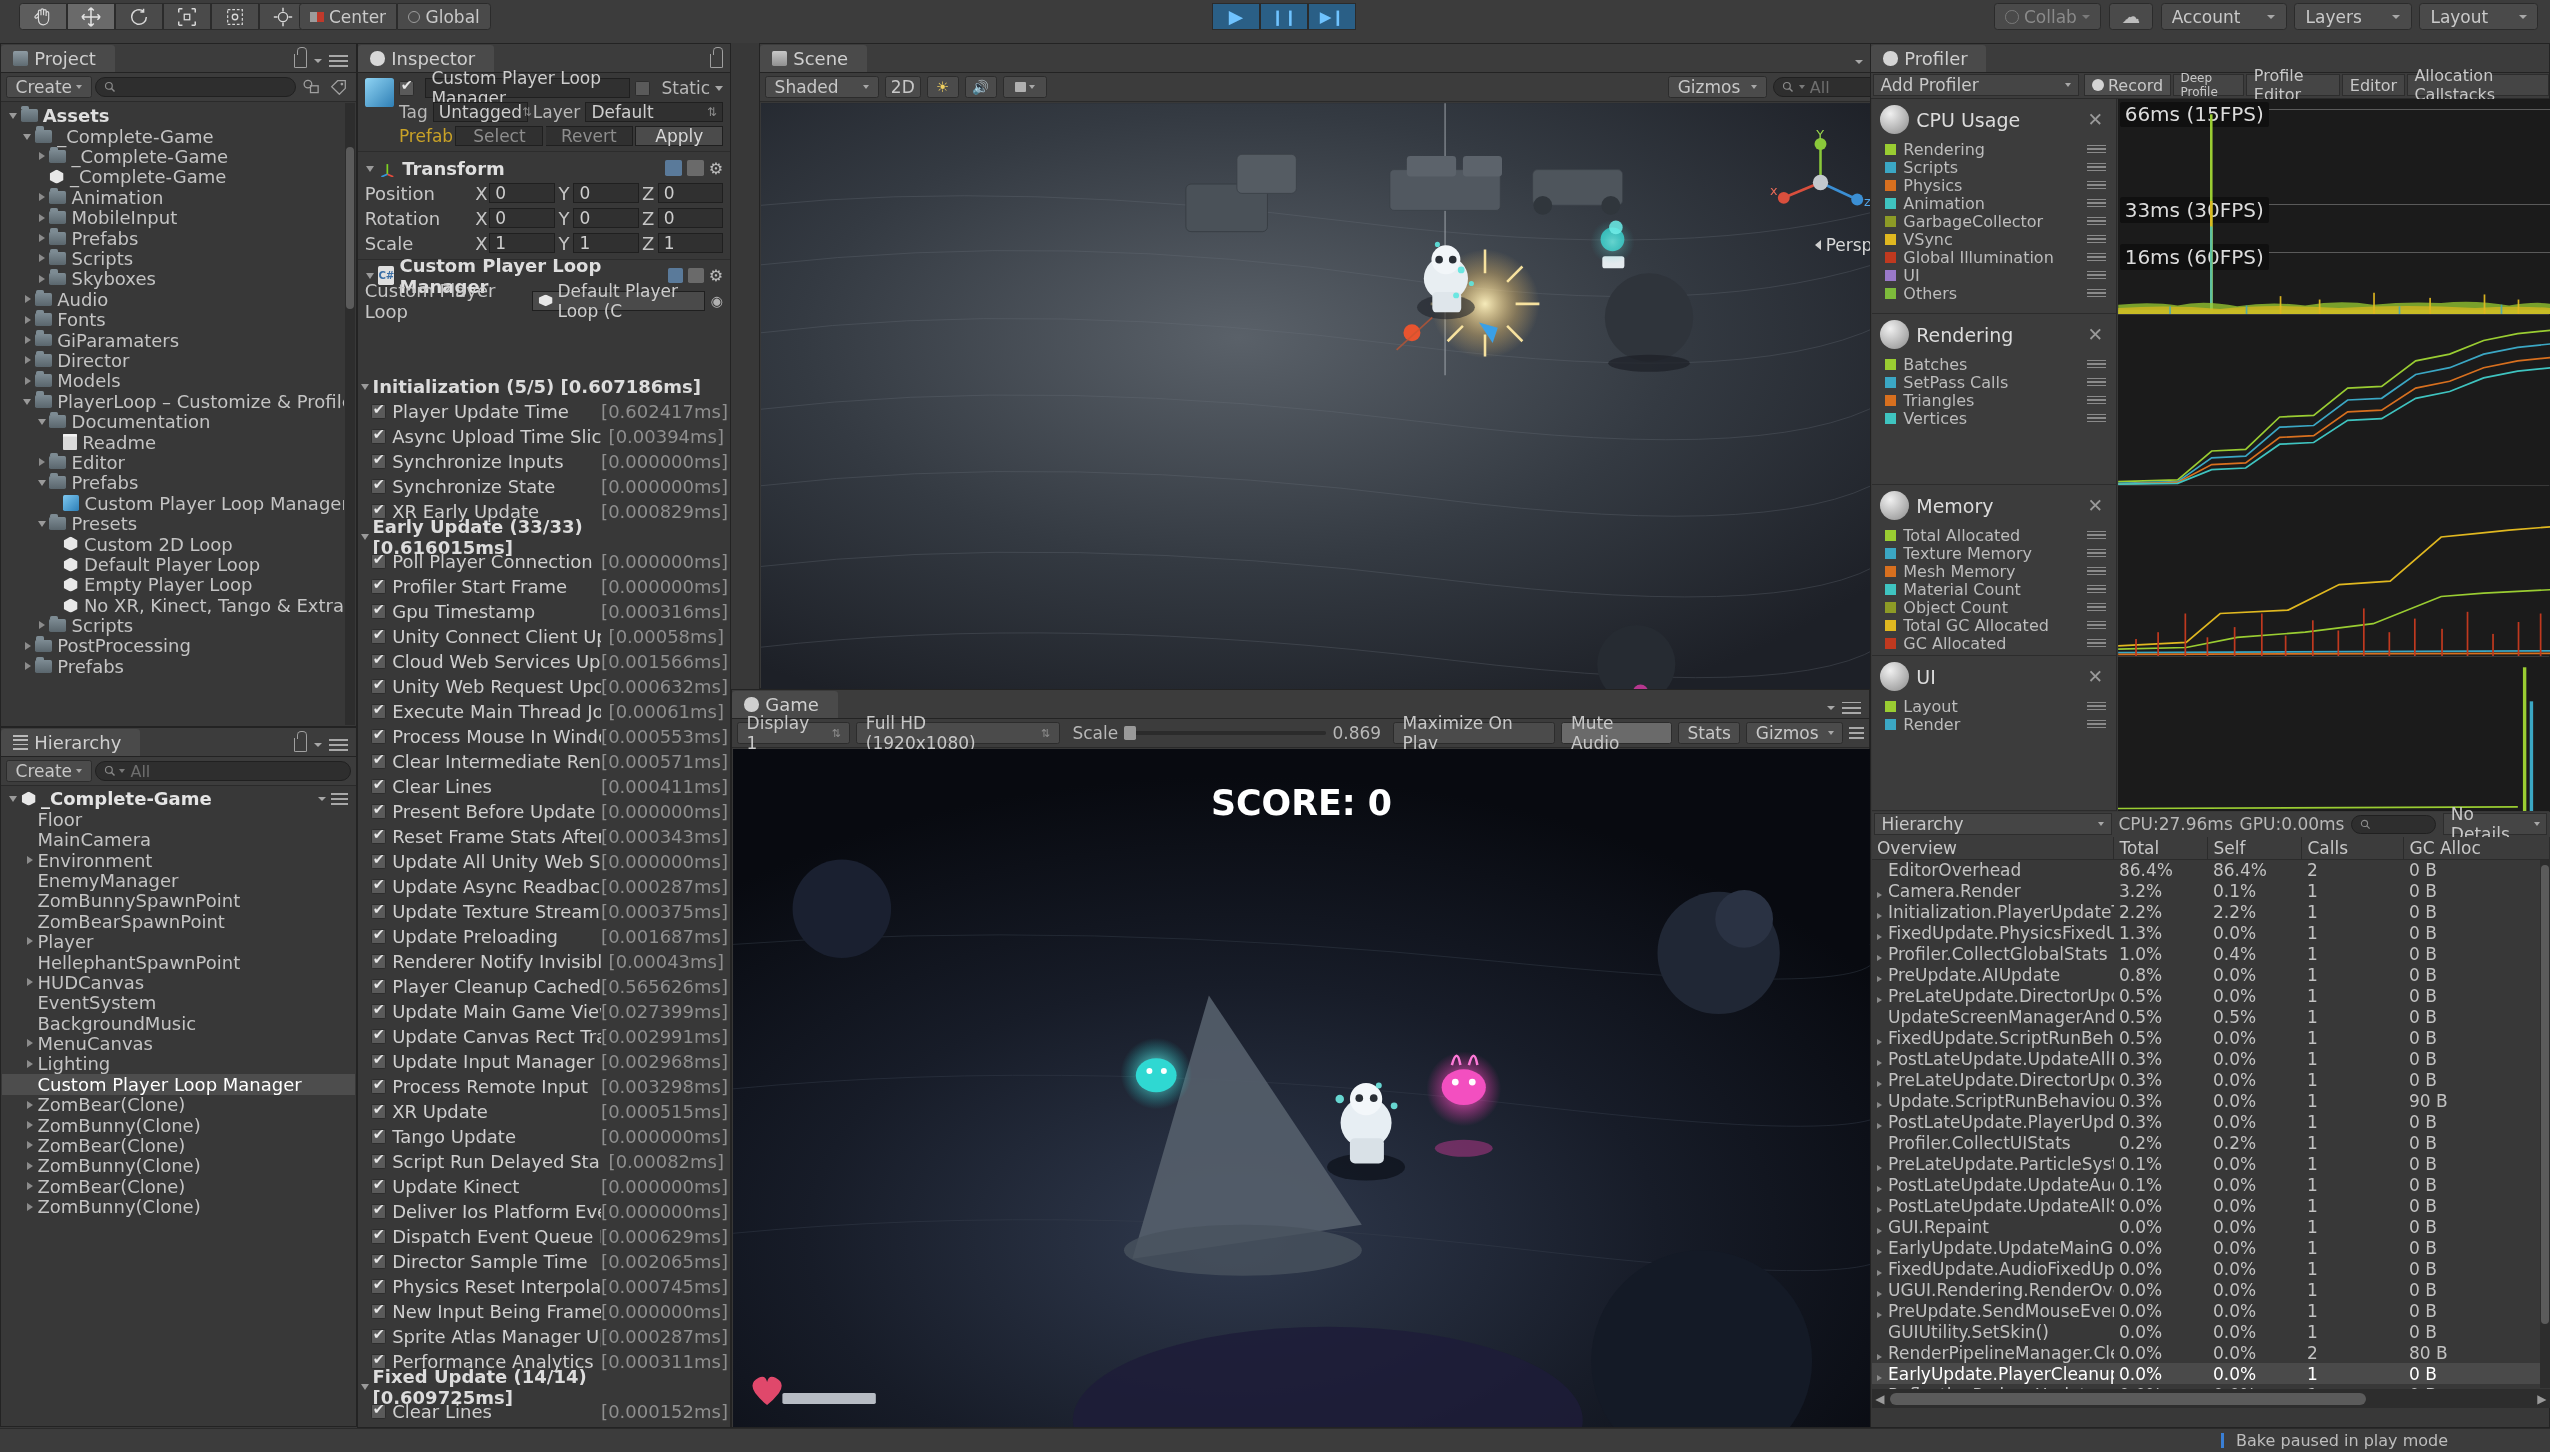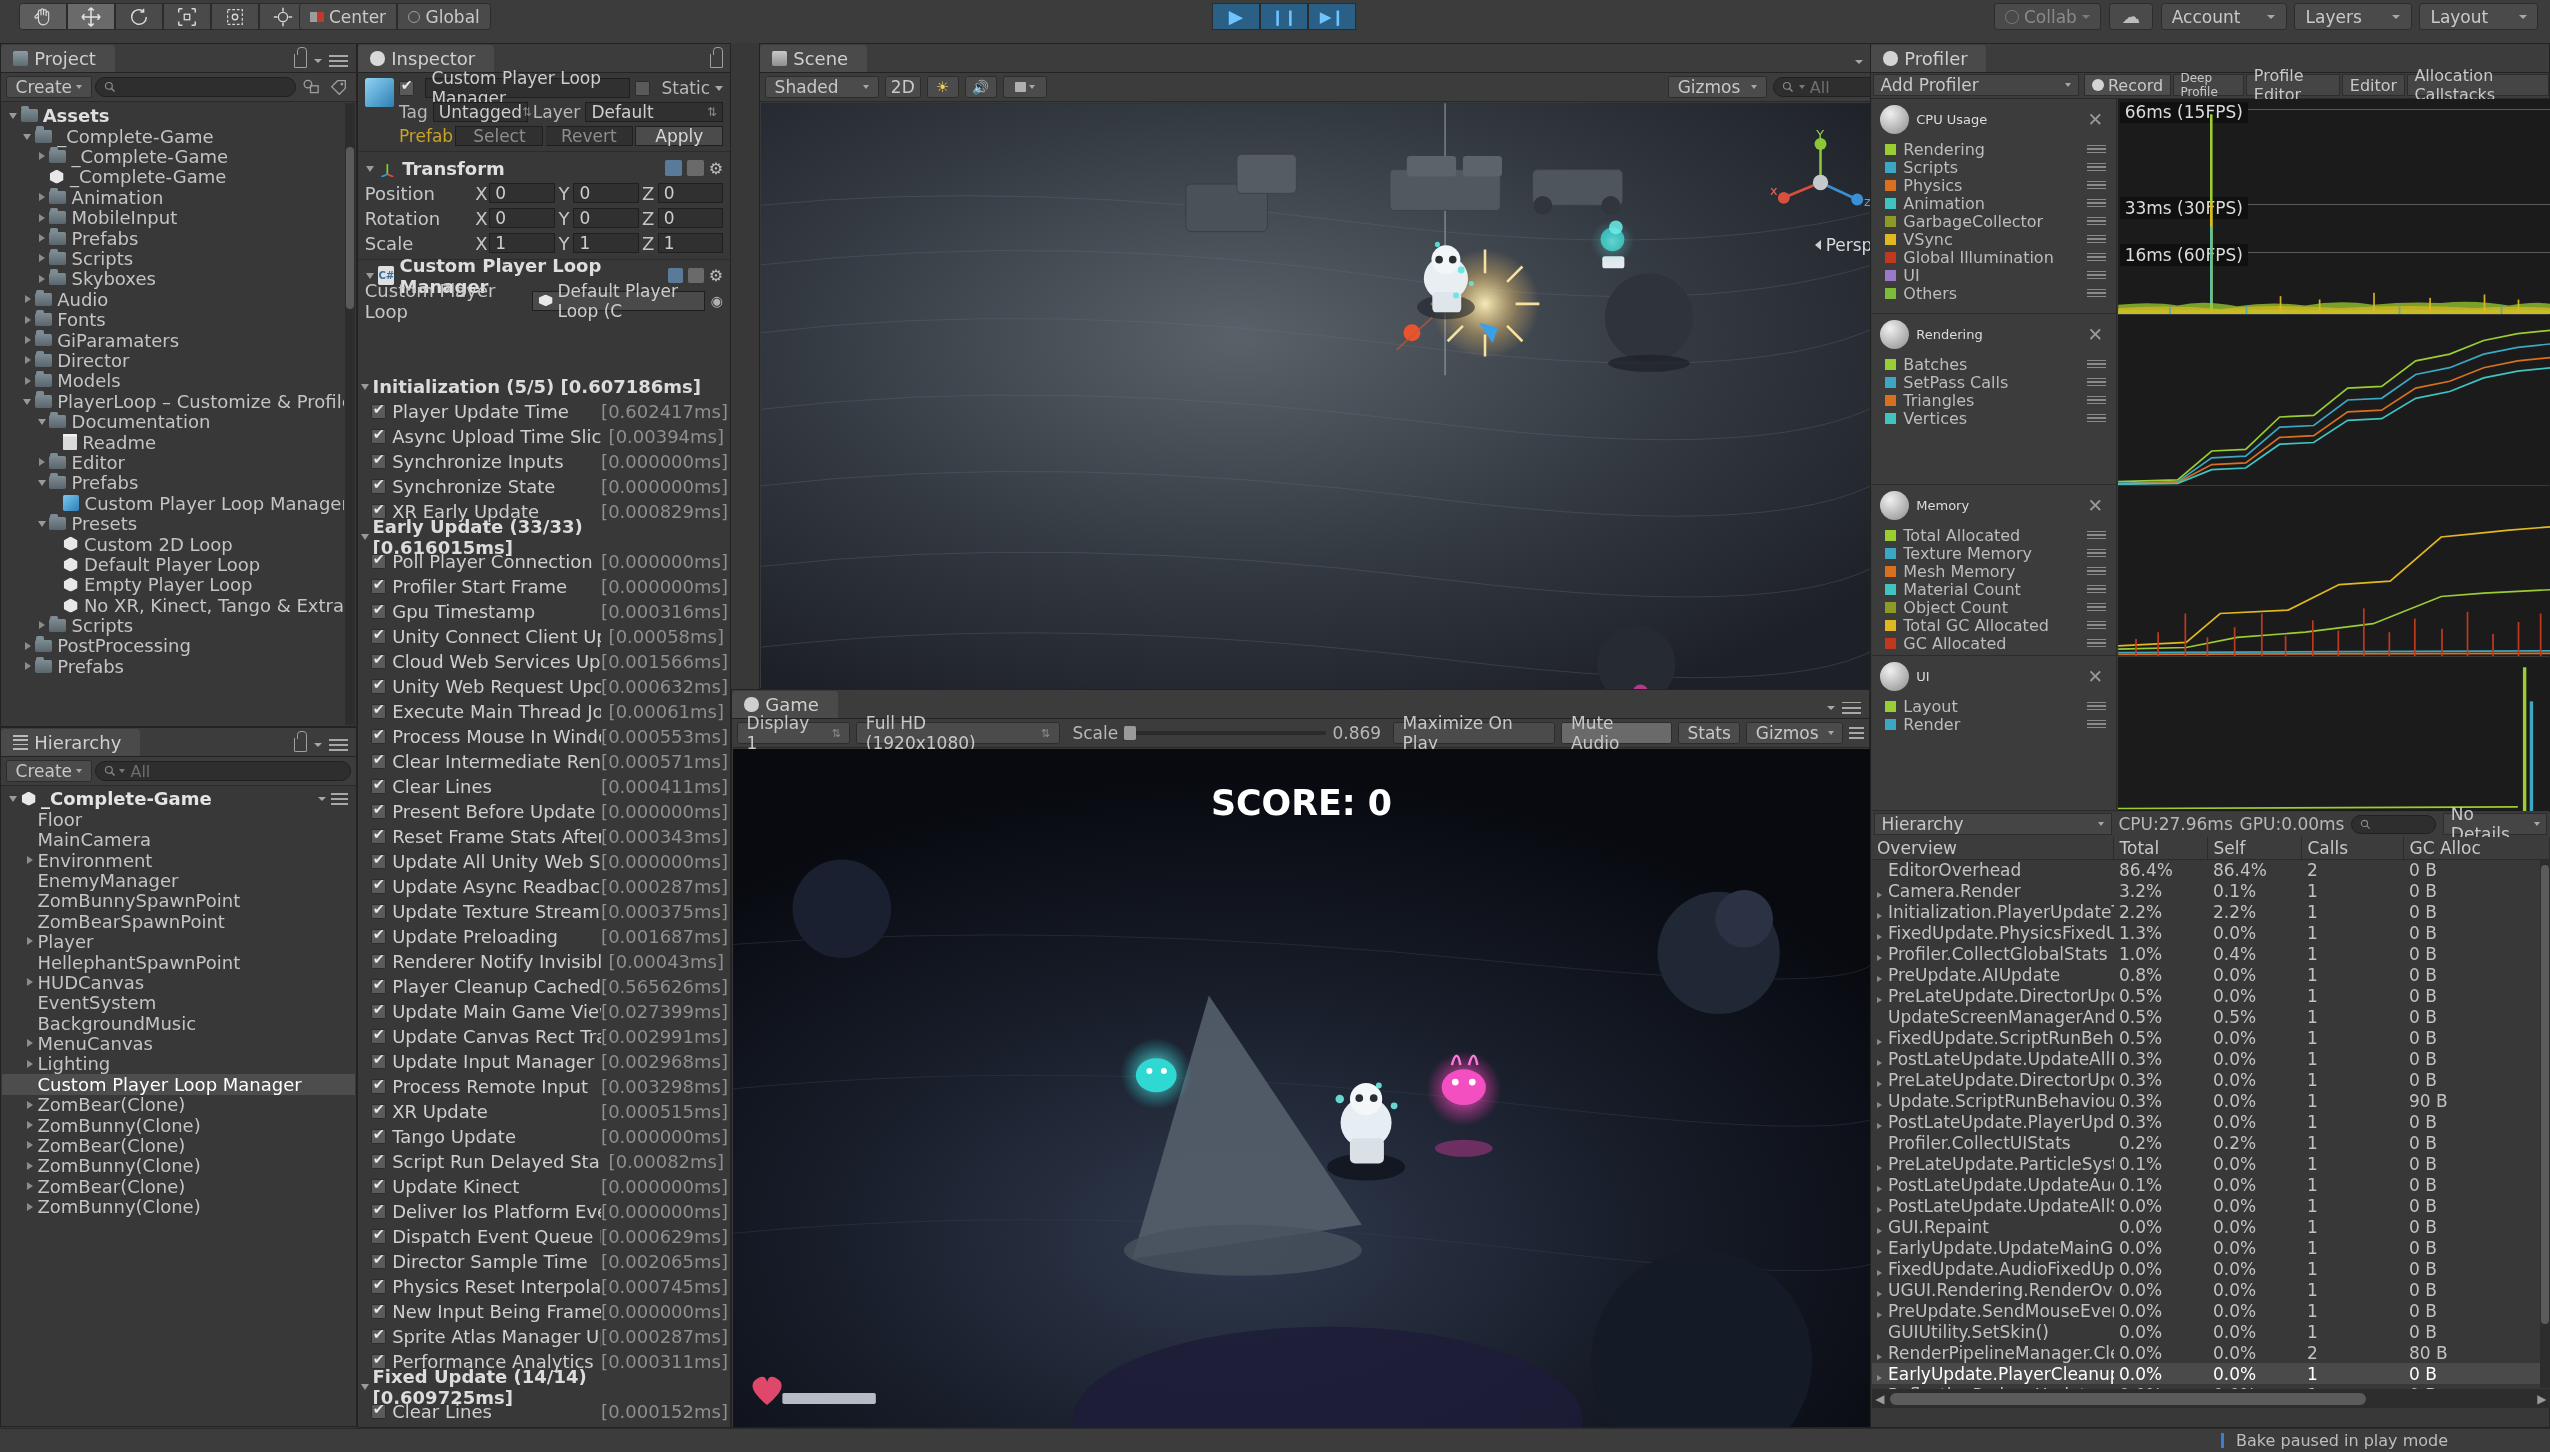--- a/index.html
+++ b/index.html
@@ -79,26 +79,26 @@
   .sceneview { position:absolute; overflow:hidden;
         background:radial-gradient(ellipse at 48% 46%, #4b5159 0%, #2e3238 42%, #20232a 100%); }
 
   
   .gameview { position:absolute; overflow:hidden;
         background:radial-gradient(ellipse at 45% 75%, #2d3344 0%, #161a26 55%, #0b0d14 100%); }
 
   
   .pf-mod { border-bottom:0.9px solid #2c2c2c; position:relative; }
   .pf-modhdr { height:41px; display:flex; align-items:center; gap:7.7px; padding:0 7.7px; }
-  .pf-modttl { font-size:13px; color:#dcdcdc; }
+  .pf-modttl { font-size:19px; color:#dcdcdc; }
   .pf-leg { height:18px; display:flex; align-items:center; padding-left:13.6px;
         font-size:16px; color:#bcbcbc; gap:6.8px; }
   .sw { width:11px; height:11px; flex:0 0 11px; }
   .pf-graph { position:absolute; background:#1b1b1b; overflow:hidden; }
-  .pf-label { position:absolute; background:#101010; color:#dcdcdc; font-size:17px;
+  .pf-label { position:absolute; background:#101010; color:#dcdcdc; font-size:20px;
         padding:0.9px 5.1px; border-radius:2.6px; white-space:nowrap; }
   .pf-hline { position:absolute; height:0.9px; background:#5a5a5a; }
 
   table.pf { width:100%; border-collapse:collapse; font-size:17px; }
   table.pf th { background:#3c3c3c; color:#c8c8c8; font-weight:normal;
         text-align:left; height:22px; padding:0 5.1px; border-right:0.9px solid #2b2b2b;
         border-bottom:0.9px solid #2b2b2b; }
   table.pf td { height:21px; padding:0 5.1px; color:#c2c2c2; white-space:nowrap;
         overflow:hidden; }
   table.pf tr.hl td { background:#4a4a4a; color:#fff; }

